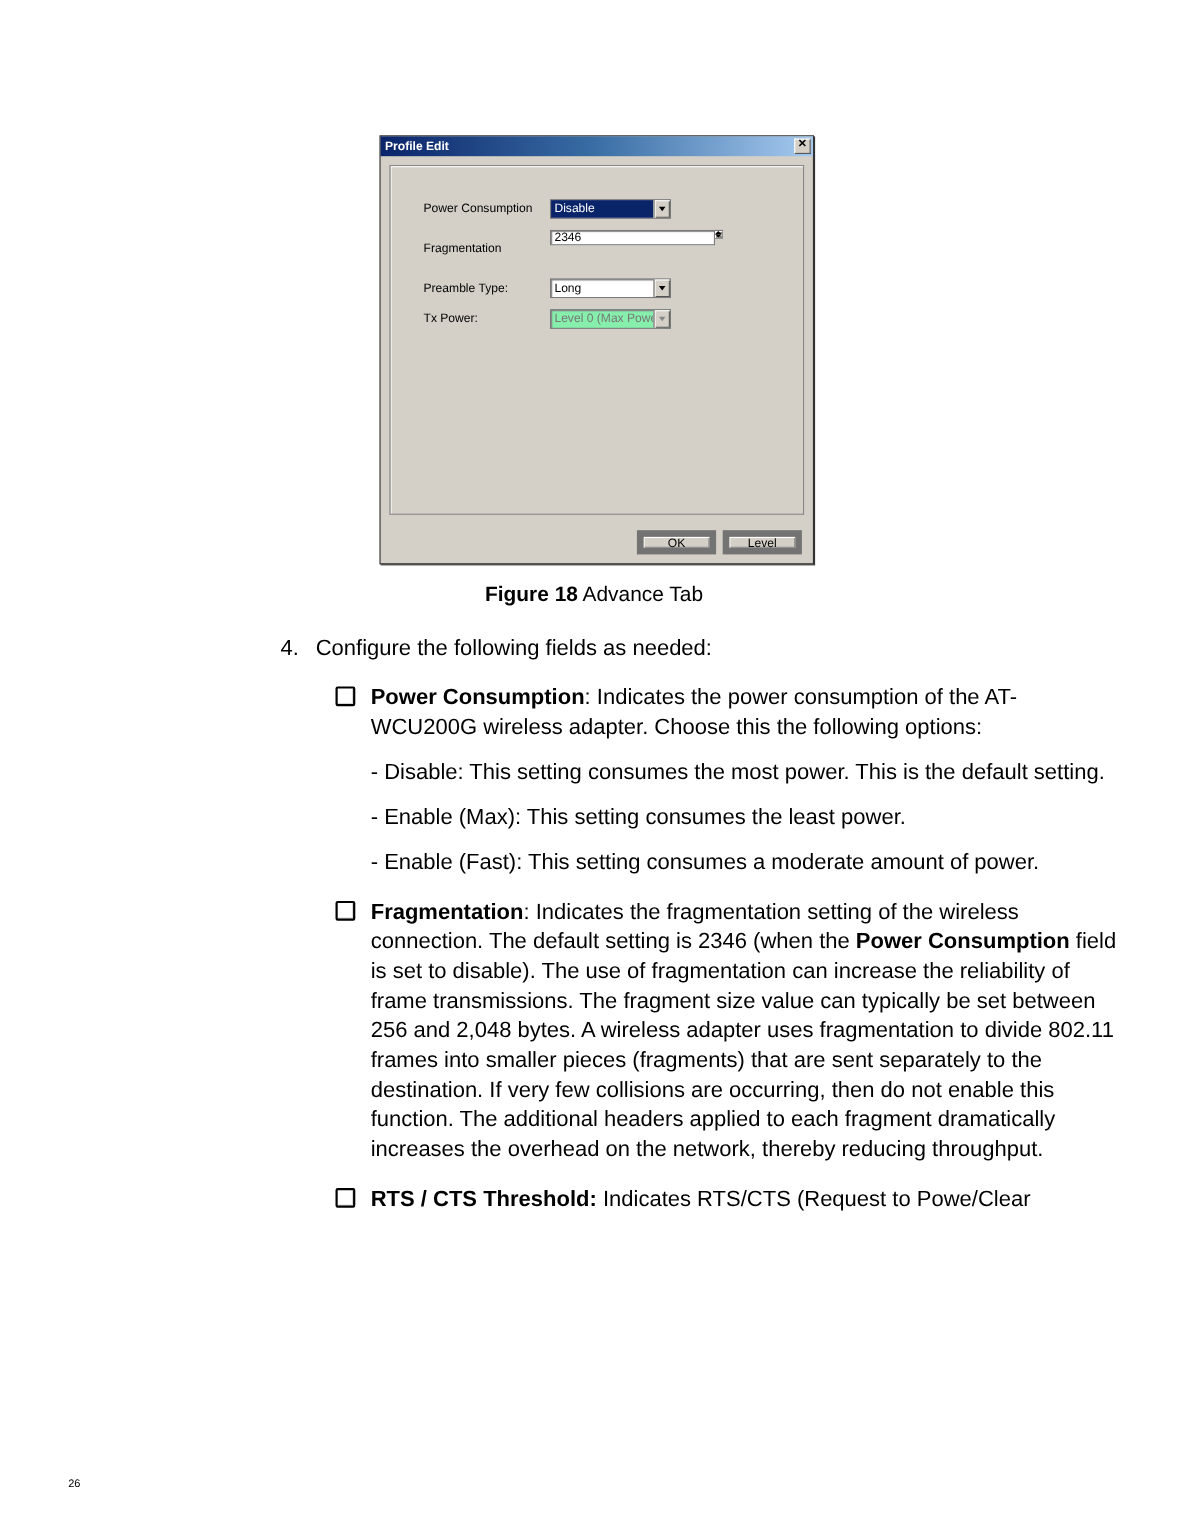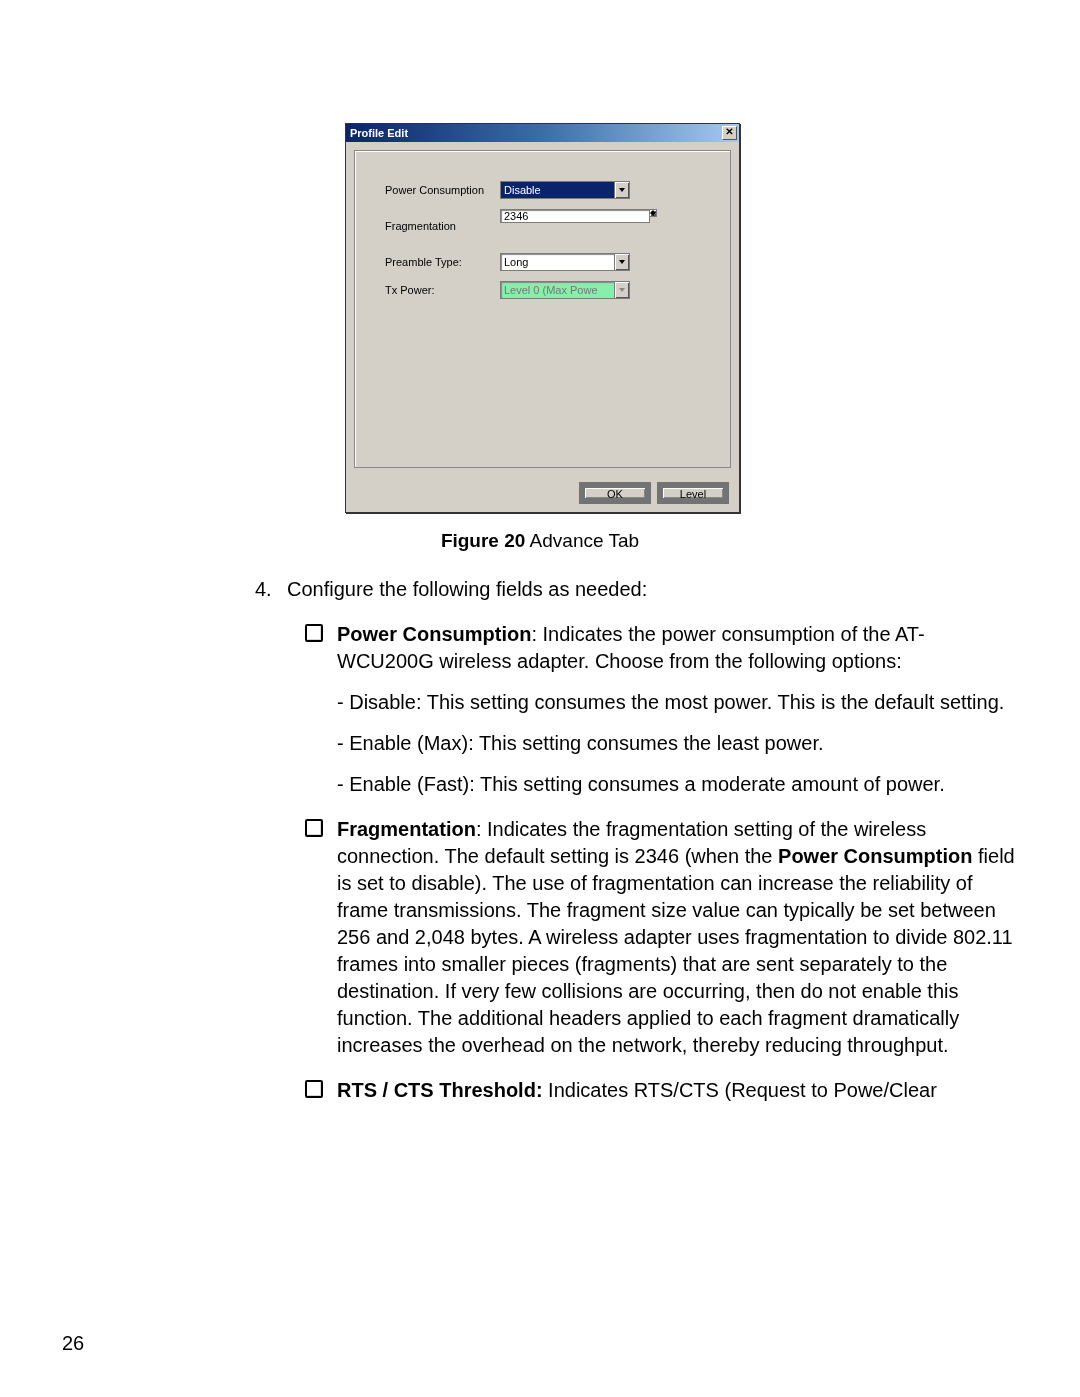--- a/index.html
+++ b/index.html
@@ -97,21 +97,21 @@
   .form-row {
     display: flex;
     align-items: center;
     margin-bottom: 10px;
   }
   .form-label {
     width: 115px;
     color: #000;
   }
   .dropdown {
-    width: 130px; height: 18px;
+    width: 110px; height: 18px;
     background: #fff;
     border: 1px solid #7b7b7b;
     box-shadow: inset 1px 1px 1px #888;
     display: flex;
     align-items: stretch;
     font-size: 11px;
   }
   .dropdown.disabled {
     background: #86efac;
     color: #777;
@@ -247,21 +247,21 @@
     border-bottom: 2px solid #000;
     opacity: 0.15;
   }
   .bullet-body { flex: 1; line-height: 1.35; max-width: 690px; }
   .bullet-body .bterm { font-weight: 700; }
   .sub-line { margin-top: 14px; }
   .page-num {
     position: absolute;
     left: 62px;
     bottom: 42px;
-    font-size: 20px;
+    font-size: 10px;
     font-family: "Myriad Pro", "Segoe UI", Arial, sans-serif;
   }
 </style>
 </head>
 <body>
 
 <div class="dialog">
   <div class="titlebar">
     <span class="titlebar-text">Profile Edit</span>
     <div class="close-btn">✕</div>
@@ -318,34 +318,34 @@
     </div>
     <div class="dialog-buttons">
       <button class="dlg-btn">OK</button>
       <button class="dlg-btn">Level</button>
     </div>
   </div>
 </div>
 
 <div class="doc">
   <div class="figure-caption">
-    <span class="fig-label">Figure 20</span><span>  Advance Tab</span>
+    <span class="fig-label">Figure 18</span><span>  Advance Tab</span>
   </div>
 
   <div class="step">
     <div class="step-num">4.</div>
     <div>Configure the following fields as needed:</div>
   </div>
 
   <div class="bullet-list">
 
     <div class="bullet-item">
       <div class="bullet-mark"></div>
       <div class="bullet-body">
-        <span class="bterm">Power Consumption</span><span>: Indicates the power consumption of the AT-WCU200G wireless adapter. Choose from the following options:</span>
+        <span class="bterm">Power Consumption</span><span>: Indicates the power consumption of the AT-WCU200G wireless adapter. Choose this the following options:</span>
         <div class="sub-line">- Disable: This setting consumes the most power. This is the default setting.</div>
         <div class="sub-line">- Enable (Max): This setting consumes the least power.</div>
         <div class="sub-line">- Enable (Fast): This setting consumes a moderate amount of power.</div>
       </div>
     </div>
 
     <div class="bullet-item">
       <div class="bullet-mark"></div>
       <div class="bullet-body">
         <span class="bterm">Fragmentation</span><span>: Indicates the fragmentation setting of the wireless connection. The default setting is 2346 (when the </span><span class="bterm">Power Consumption</span><span> field is set to disable). The use of fragmentation can increase the reliability of frame transmissions. The fragment size value can typically be set between 256 and 2,048 bytes. A wireless adapter uses fragmentation to divide 802.11 frames into smaller pieces (fragments) that are sent separately to the destination. If very few collisions are occurring, then do not enable this function. The additional headers applied to each fragment dramatically increases the overhead on the network, thereby reducing throughput.</span>

